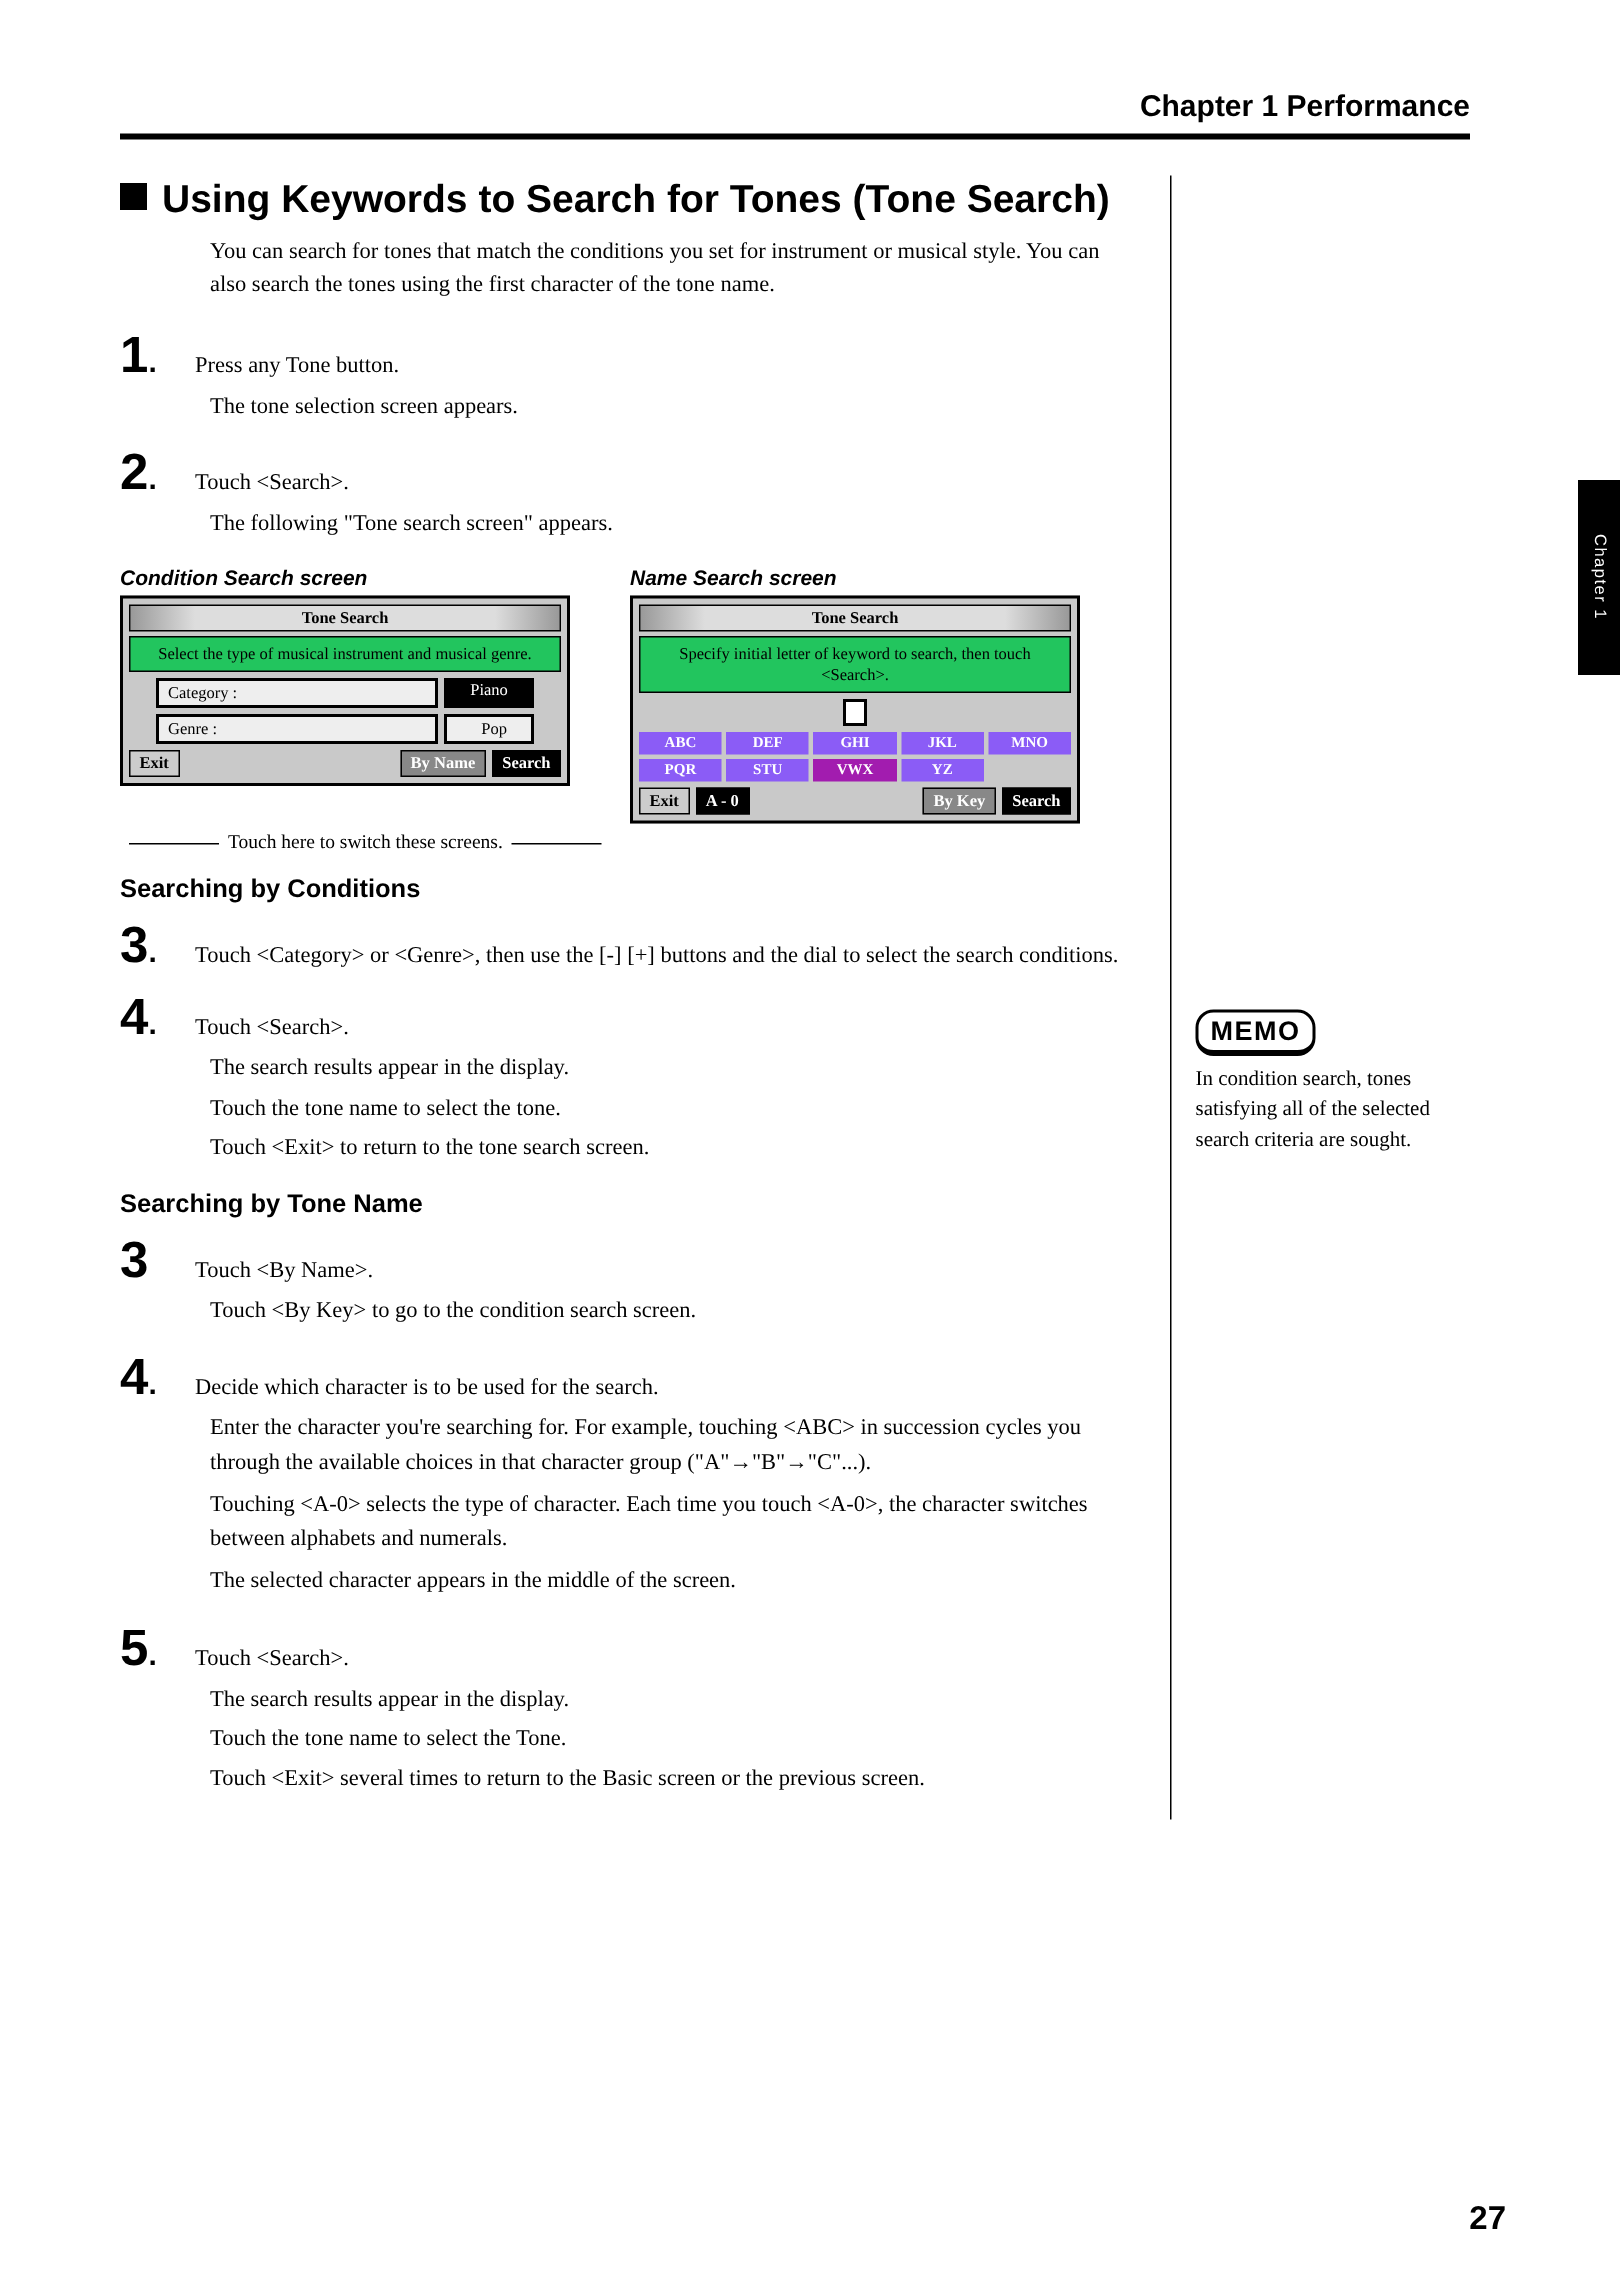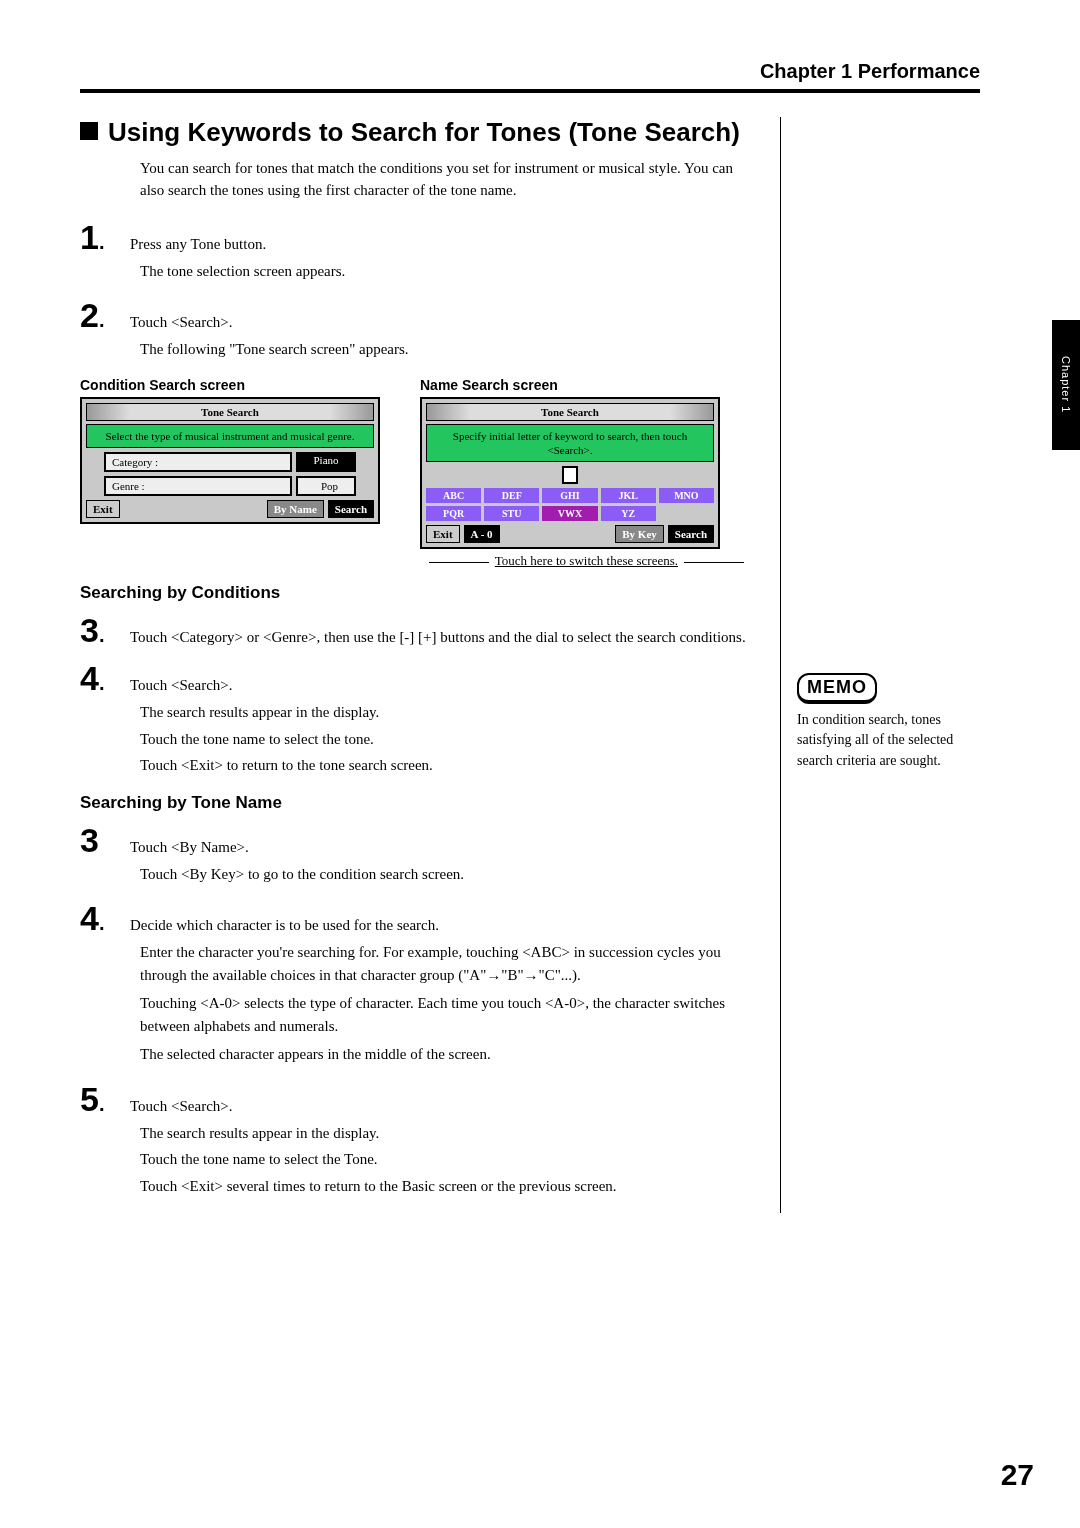--- a/index.html
+++ b/index.html
@@ -108,20 +108,21 @@
     display: flex;
     gap: 40px;
     margin: 8px 0 4px 0;
   }
   .screen-block { width: 300px; }
   .screen-caption {
     font-family: Arial, Helvetica, sans-serif;
     font-weight: bold;
     font-size: 14px;
     margin-bottom: 4px;
+    font-style: italic;
   }
   .lcd {
     width: 300px;
     background: #c9c9c9;
     border: 2px solid #000;
     padding: 4px;
     font-family: Liberation Serif, serif;
     font-size: 11px;
   }
   .lcd-title {
@@ -154,24 +155,23 @@
   }
   .lcd-btn.exit { background:#ccc; color:#000; font-weight:bold; }
   .lcd-btn.light { background:#888; color:#fff; }
   .lcd-spacer { flex:1; }
   .lcd-keygrid { display:grid; grid-template-columns: repeat(5, 1fr); gap:3px; margin:4px 0; }
   .lcd-key { background:#8b5cf6; color:#fff; text-align:center; padding:2px 0; font-size:10px; font-weight:bold;}
   .lcd-key.ghost { background:#a21caf; }
   .lcd-charbox { width:16px; height:18px; border:2px solid #000; margin:4px auto; background:#fff; }
   .switch-note {
     font-size: 13px;
-    text-align: right;
+    text-align: left;
     margin: 2px 0 14px 0;
     position: relative;
-    text-decoration: underline;
   }
   .switch-note::before, .switch-note::after {
     content:"";
     display:inline-block;
     border-top:1px solid #000;
     width:60px;
     vertical-align:middle;
     margin:0 6px;
   }
   .memo-icon {
@@ -184,24 +184,24 @@
     padding: 2px 8px;
     border-radius: 12px 12px 12px 12px;
     letter-spacing: 1px;
     margin-bottom: 6px;
     position: relative;
   }
   .memo-text { font-size:14px; line-height:1.45; }
   .page-num {
     position:absolute;
     bottom: 36px;
-    right: 46px;
+    right: 76px;
     font-family: Arial, sans-serif;
     font-weight:bold;
-    font-size: 30px;
+    font-size: 22px;
   }
   .memo-block {
     margin-top: 552px;
   }
 </style>
 </head>
 <body>
 
 <div class="chapter-header">Chapter 1 Performance</div>
 <hr class="hr-thick">

